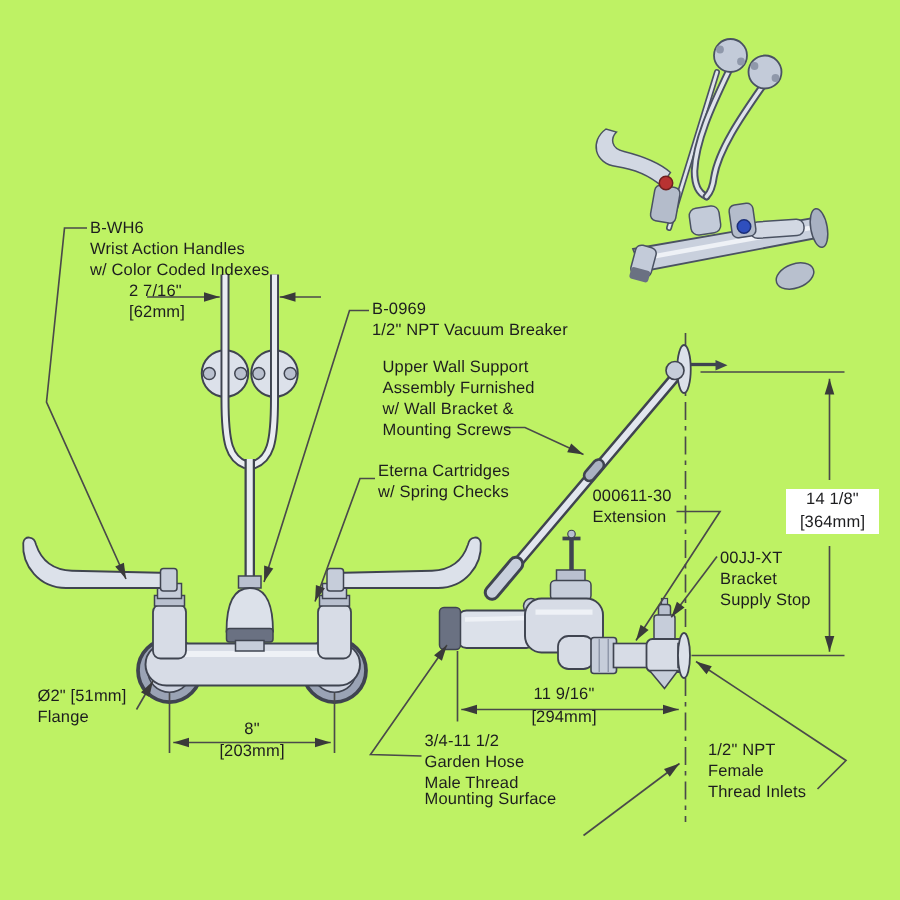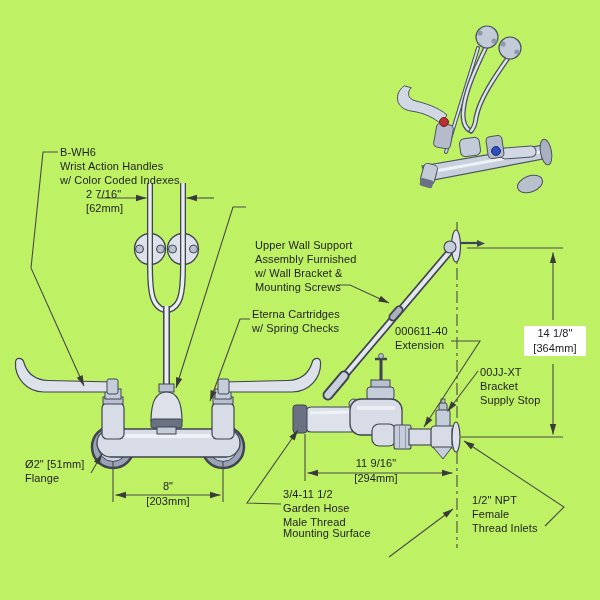--- a/index.html
+++ b/index.html
@@ -213,27 +213,29 @@
     <polyline points="545,526 564,507 464,441" marker-end="url(#arr)"></polyline>
     <polyline points="389,557 453,509" marker-end="url(#arr)"></polyline>
   </g>
 </svg>
 
   <div class="lbl" style="left:60px;top:145px;">B-WH6
 Wrist Action  Handles
 w/ Color Coded Indexes</div>
   <div class="lbl" style="left:86px;top:187px;">2 7/16"
 [62mm]</div>
+  <div class="lbl" style="left:248px;top:199px;">B-0969
+1/2" NPT Vacuum Breaker</div>
   <div class="lbl" style="left:255px;top:238px;">Upper Wall Support
 Assembly Furnished
 w/ Wall Bracket &amp;
 Mounting Screws</div>
   <div class="lbl" style="left:252px;top:307px;">Eterna Cartridges
 w/ Spring Checks</div>
-  <div class="lbl" style="left:395px;top:324px;">000611-40
+  <div class="lbl" style="left:395px;top:324px;">000611-30
 Extension</div>
   <div class="lbl ctr bgw" style="left:524px;top:326px;width:58px;">14 1/8"
 [364mm]</div>
   <div class="lbl" style="left:480px;top:365px;">00JJ-XT
 Bracket
 Supply Stop</div>
   <div class="lbl" style="left:25px;top:457px;">Ø2" [51mm]
 Flange</div>
   <div class="lbl ctr" style="left:138px;top:479px;width:60px;">8"
 [203mm]</div>

